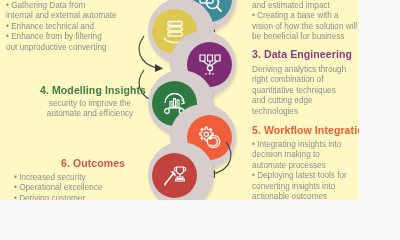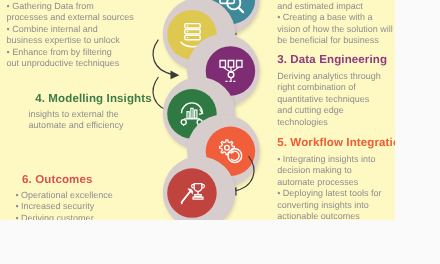--- a/index.html
+++ b/index.html
@@ -222,41 +222,40 @@
       </div>
     </div>
 
   </div>
 
   <div class="col col-left">
 
     <div class="block" style="top:1px; left:0; width:146px;">
       <div class="body">
         <div>• Gathering Data from</div>
-        <div>processes and external sources</div>
-        <div>• Combine internal and</div>
-        <div>business expertise to unlock</div>
+        <div>internal and external automate</div>
+        <div>• Enhance technical and</div>
         <div>• Enhance from by filtering</div>
-        <div>out unproductive techniques</div>
-      </div>
-    </div>
-
-    <div class="block" style="top:84px; left:26px; width:146px;">
+        <div>out unproductive converting</div>
+      </div>
+    </div>
+
+    <div class="block" style="top:84px; left:14px; width:146px;text-align:center;">
       <div class="heading" style="color:#3e7b47;">4. Modelling Insights</div>
       <div class="body" style="margin-left:-6px;">
-        <div>insights to external the</div>
+        <div>security to improve the</div>
         <div>automate and efficiency</div>
       </div>
     </div>
 
     <div class="block" style="top:157px; left:14px; width:146px;">
-      <div class="heading" style="color:#d9534f;">6. Outcomes</div>
+      <div class="heading" style="color:#d9534f;text-align:center;">6. Outcomes</div>
       <div class="body" style="margin-top:4px; margin-left:-6px;">
+        <div>• Increased security</div>
         <div>• Operational excellence</div>
-        <div>• Increased security</div>
         <div>• Deriving customer</div>
       </div>
     </div>
 
   </div>
 
   <div class="col col-right">
 
     <div class="block" style="top:1px; left:0; width:150px;">
       <div class="body">

